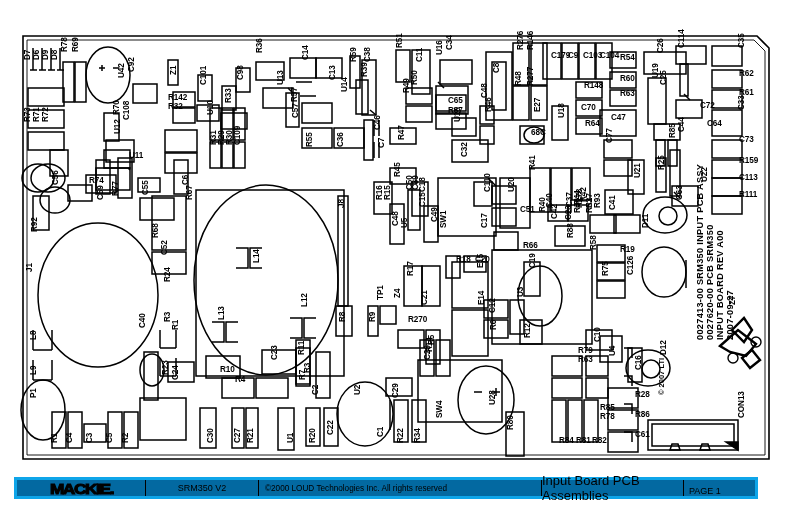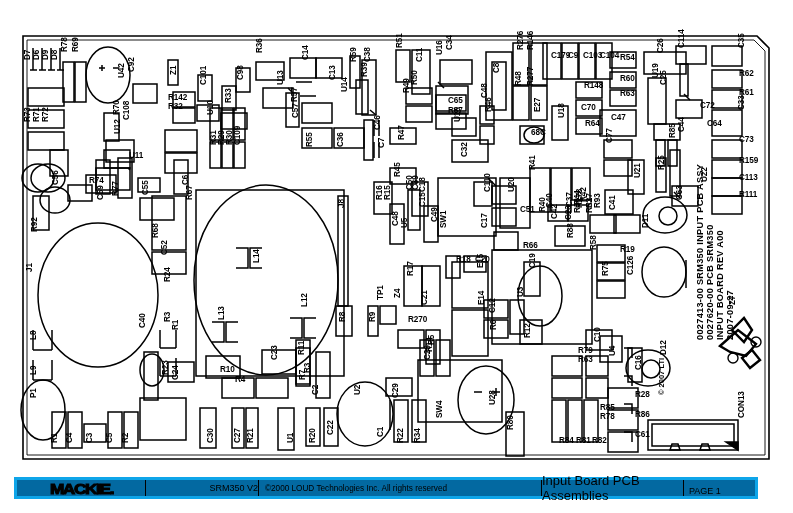--- a/index.html
+++ b/index.html
@@ -615,21 +615,21 @@
 
   <div style="position:absolute; left:14px; top:477px; width:744px; height:22px;
               border:3px solid #0ea5e9; box-sizing:border-box; display:flex; background:#0369a1;">
 
     <div style="width:128px; border-right:1px solid #000; display:flex; align-items:center; justify-content:center;">
       <span style="font-family:'Liberation Sans', sans-serif; font-weight:bold; font-size:15px;
                    letter-spacing:-1.2px; color:#000; transform:scaleX(1.15); display:inline-block;
                    -webkit-text-stroke:1.1px #000;">MACKIE.</span>
     </div>
 
-    <div style="width:112px; border-right:1px solid #000; display:flex; align-items:center; justify-content:flex-end;">
+    <div style="width:112px; border-right:1px solid #000; display:flex; align-items:center; justify-content:center;">
       <span style="font-size:9px; color:#000;">SRM350 V2</span>
     </div>
 
     <div style="width:276px; border-right:1px solid #000; display:flex; align-items:center; padding-left:6px;">
       <span style="font-size:8.2px; color:#000;">©2000 LOUD Technologies Inc. All rights reserved</span>
     </div>
 
     <div style="flex:1; border-right:1px solid #000; display:flex; align-items:center; justify-content:center;">
       <span style="font-size:13px; color:#000;">Input Board PCB Assemblies</span>
     </div>

